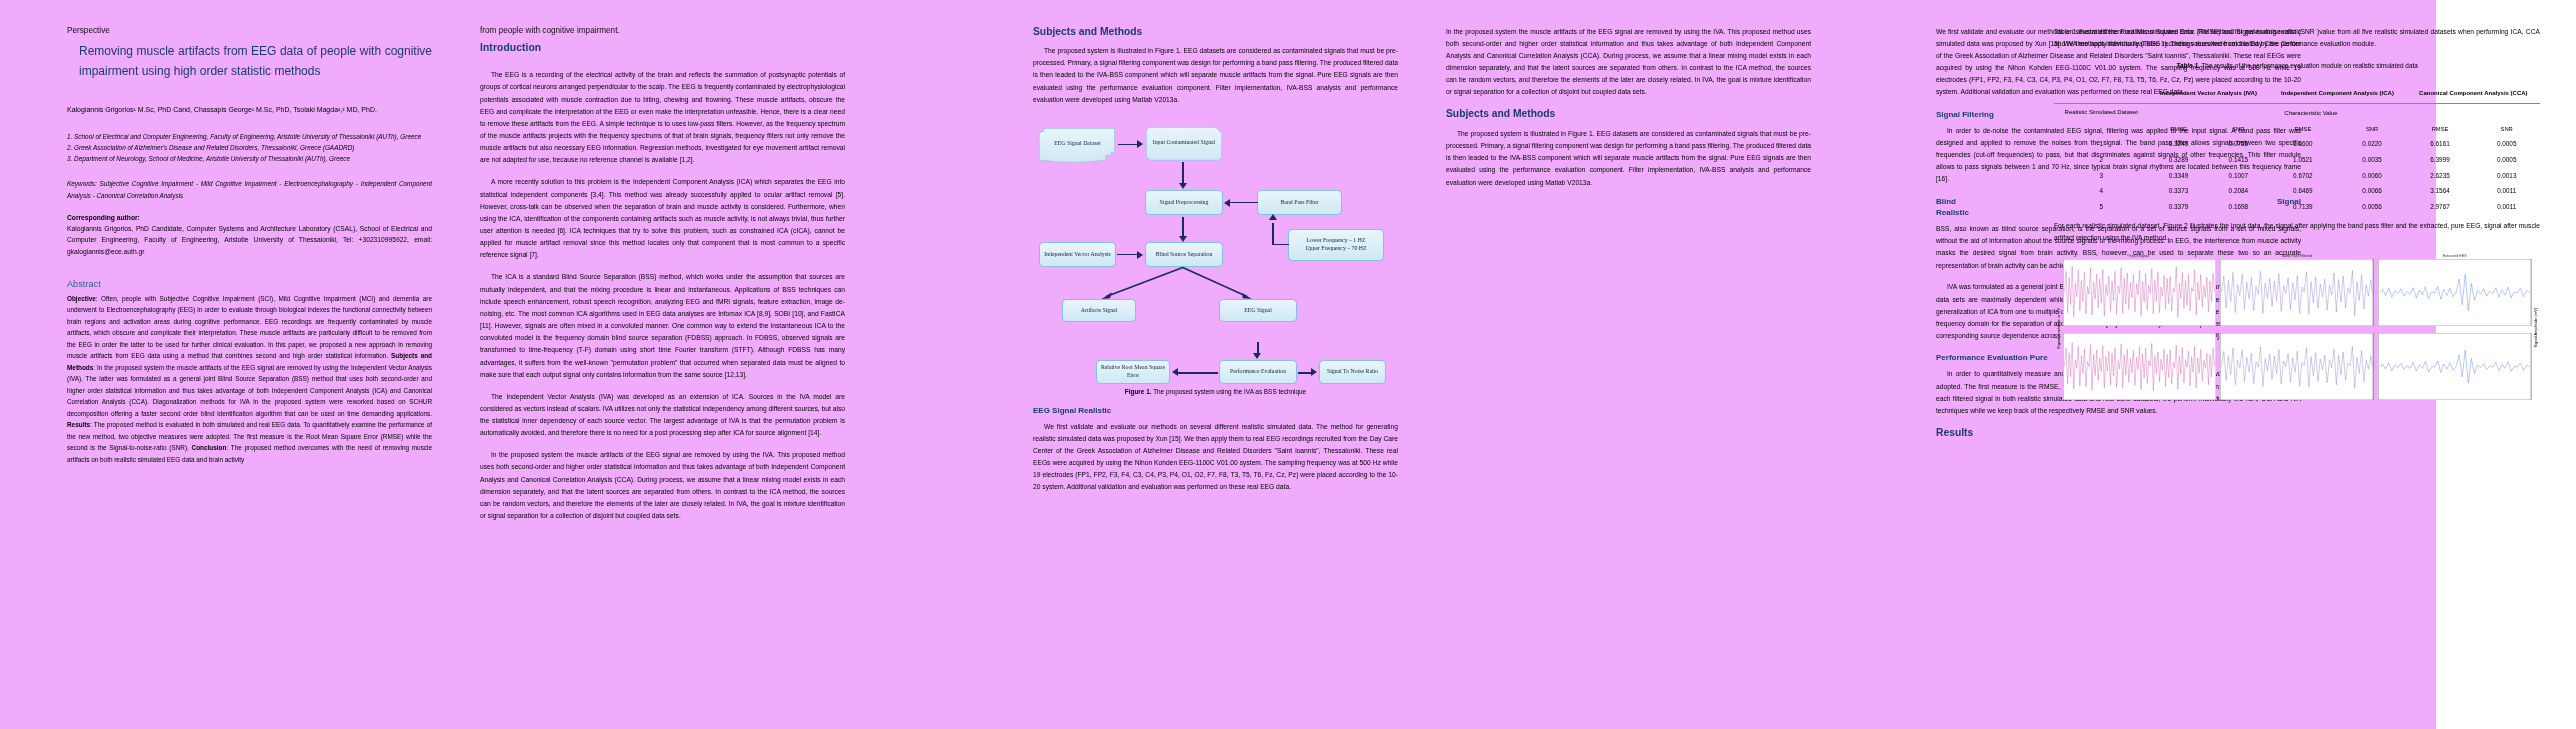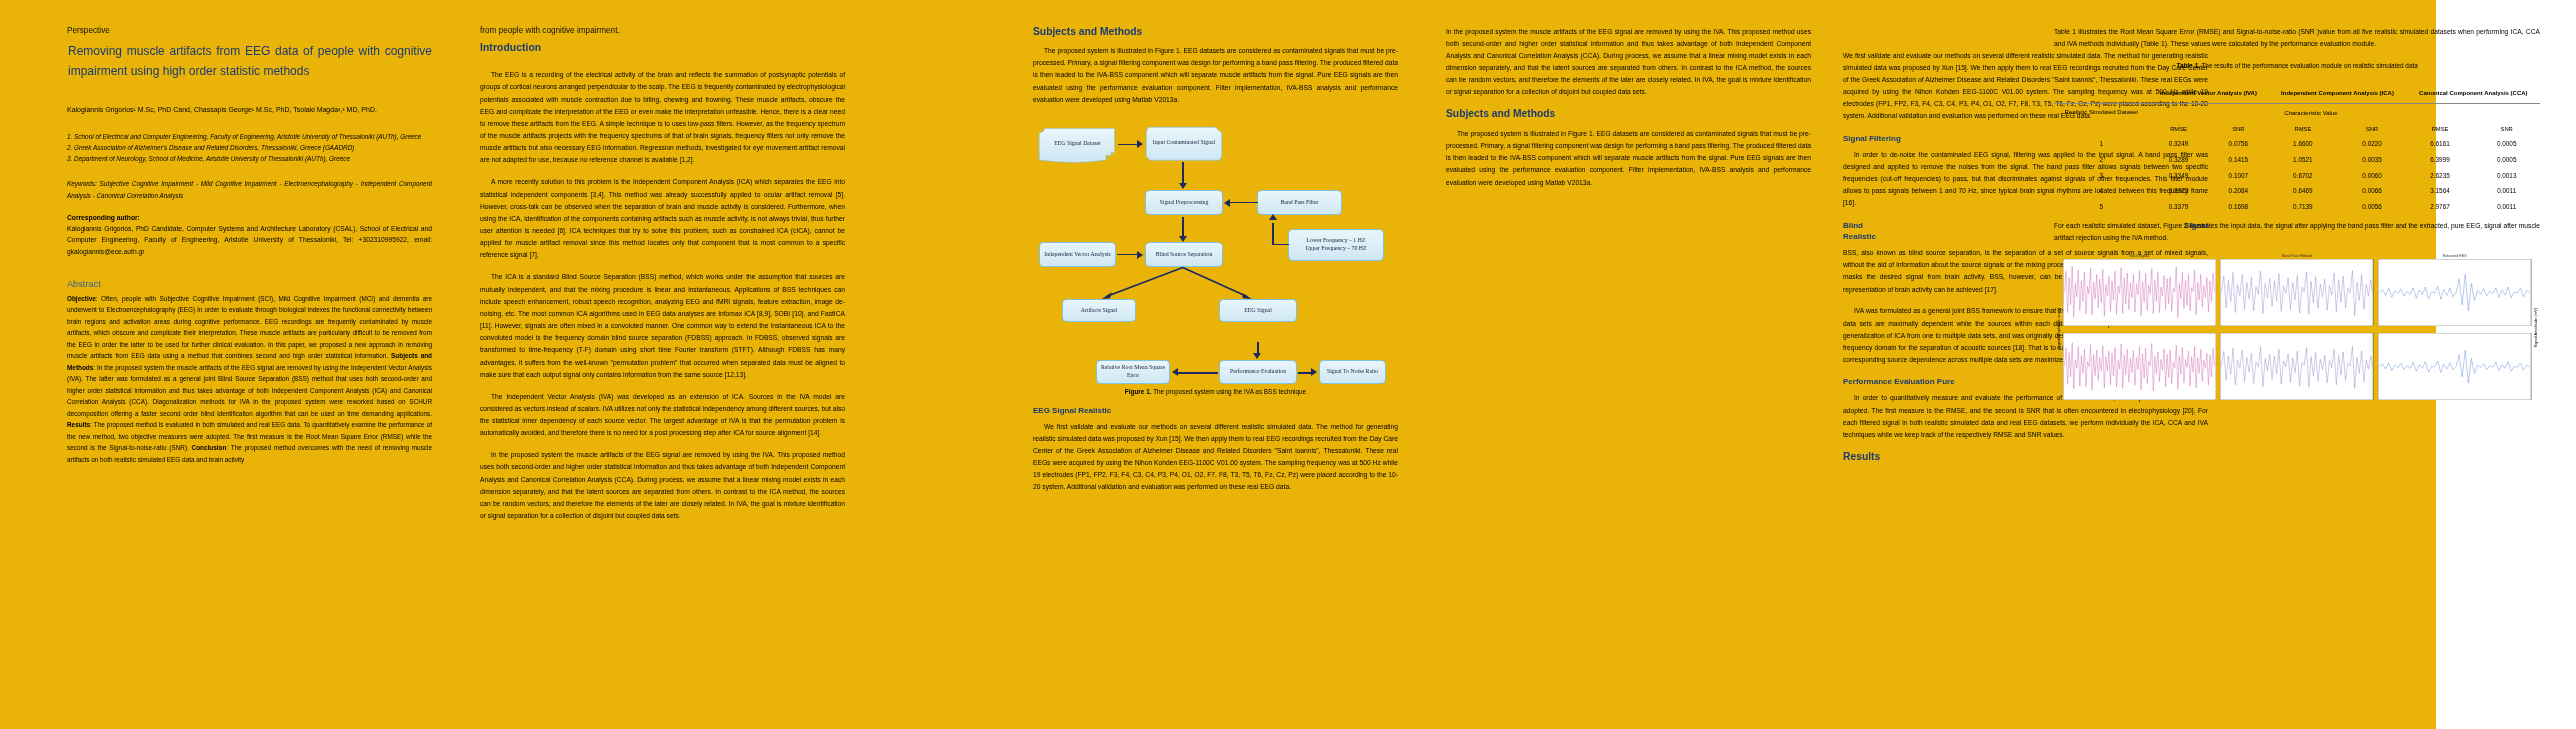--- a/index.html
+++ b/index.html
@@ -1,27 +1,27 @@
 <!DOCTYPE html>
 <html style="font-size:9.7px"><head>
 <meta charset="utf-8">
 <style>
   html,body{margin:0;padding:0;background:#ffffff;}
   body{width:2576px;height:729px;font-family:"Liberation Sans",sans-serif;color:#000;overflow:hidden;}
-  .page{position:relative;width:2436px;height:729px;background:#eab308;text-decoration:underline;}
+  .page{position:relative;width:2436px;height:729px;background:#f0abfc;text-decoration:underline;}
   .col{position:absolute;top:0;box-sizing:border-box;}
   .c1{left:67px;width:365px;}
   .c2{left:480px;width:365px;}
   .c3{left:1033px;width:365px;}
   .c4{left:1446px;width:365px;}
-  .c5{left:1843px;width:365px;margin-top:24px;}
+  .c5{left:1936px;width:365px;}
   .c6{left:2054px;width:486px;}
 
   .kicker{font-size:8.2px;color:#111;margin-top:25.5px;margin-bottom:6px;line-height:1.3;}
-  .title{font-size:12px;color:#1a3a73;line-height:1.65;text-align:justify;font-weight:400;margin:0 0 22px 1px;}
+  .title{font-size:12px;color:#1a3a73;line-height:1.65;text-align:justify;font-weight:400;margin:0 0 22px 12px;}
   .authors{font-size:7px;line-height:1.75;color:#000;margin:0 0 14.6px 0;text-align:justify;}
   .affil{font-size:6.4px;font-style:italic;line-height:1.78;color:#000;margin:0 0 13.4px 0;text-align:justify;}
   .affil p{margin:0;}
   .kw{font-size:6.4px;font-style:italic;line-height:1.78;text-align:justify;margin:0 0 13.4px 0;}
   .ca-head{font-size:6.7px;font-weight:bold;margin:0 0 1.2px 0;}
   .ca-body{font-size:6.7px;line-height:1.78;text-align:justify;margin:0 0 20.7px 0;}
   h2.sec{font-size:9px;color:#2e6095;font-weight:400;margin:0 0 3.6px 0;letter-spacing:0.1px;}
   h2.sec.nav{color:#1a3a73;font-weight:bold;font-size:10.3px;margin:0 0 16px 0;}
   .abs{font-size:6.4px;line-height:1.80;text-align:justify;margin:0;}
   .body{font-size:6.7px;line-height:1.82;text-align:justify;margin:0 0 9.7px 0;}

